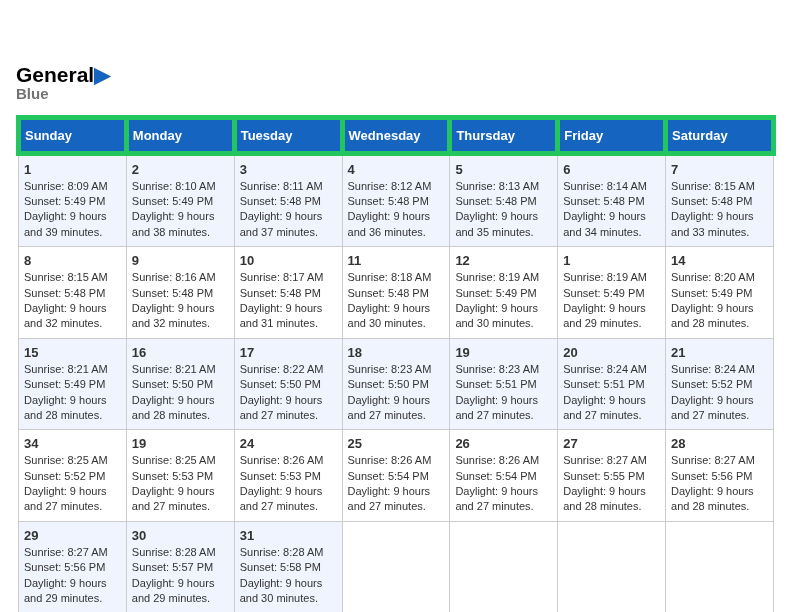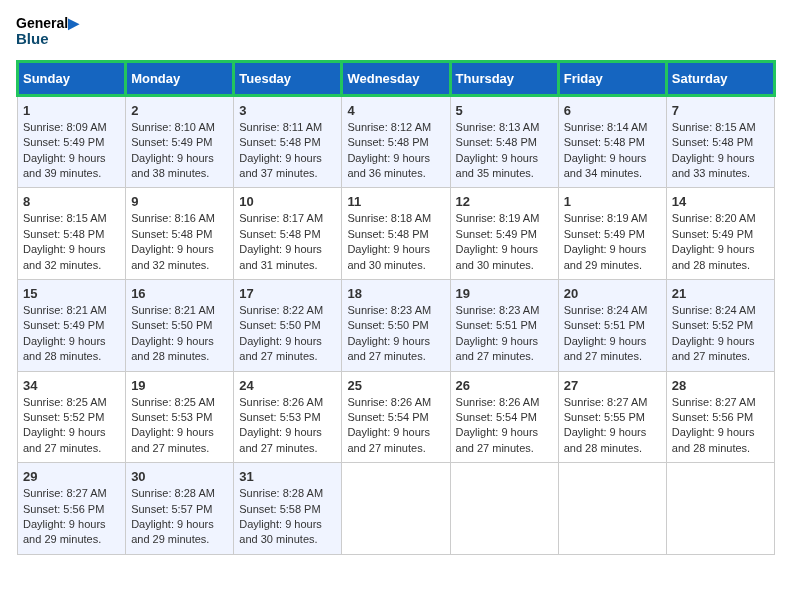--- a/index.html
+++ b/index.html
@@ -40,21 +40,21 @@
     }
     thead tr {
       background-color: #1565c0;
       color: #fff;
     }
     thead th {
       padding: 8px 4px;
       font-size: 13px;
       font-weight: bold;
       text-align: left;
-      border: 3px solid #22c55e;
+      border: 5px solid #22c55e;
     }
     tbody tr {
       vertical-align: top;
     }
     tbody tr:nth-child(odd) {
       background-color: #f0f4ff;
     }
     tbody tr:nth-child(even) {
       background-color: #ffffff;
     }
@@ -79,22 +79,22 @@
     .empty-cell {
       background: #fff;
     }
   </style>
 </head>
 <body>
 
 <div class="header-section">
   <div class="logo">
   <div style="line-height:1.1">
-    <div style="font-size:14px;font-weight:bold;color:#000;">General<span style="color:#1565c0;">▶</span></div>
-    <div style="font-size:15px;font-weight:bold;color:#0c4a6e;">Blue</div>
+    <div style="font-size:21px;font-weight:bold;color:#000;margin-top:47px;">General<span style="color:#1565c0;">▶</span></div>
+    <div style="font-size:15px;font-weight:bold;color:#737373;">Blue</div>
   </div>
 </div>
 </div>
 
 <table>
   <thead>
     <tr>
     <th>Sunday</th>
         <th>Monday</th>
         <th>Tuesday</th>

